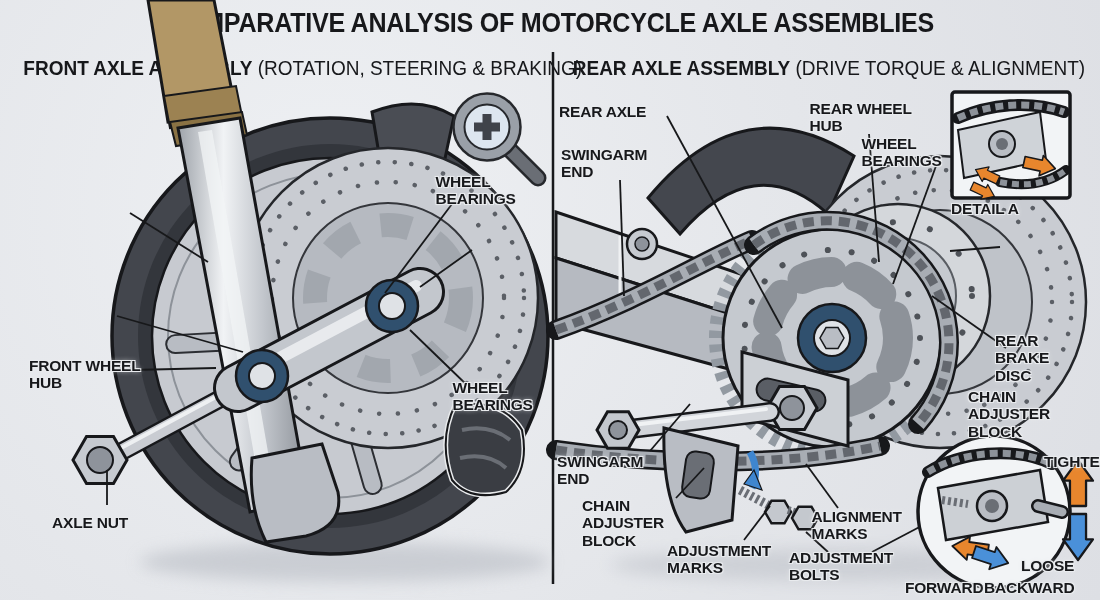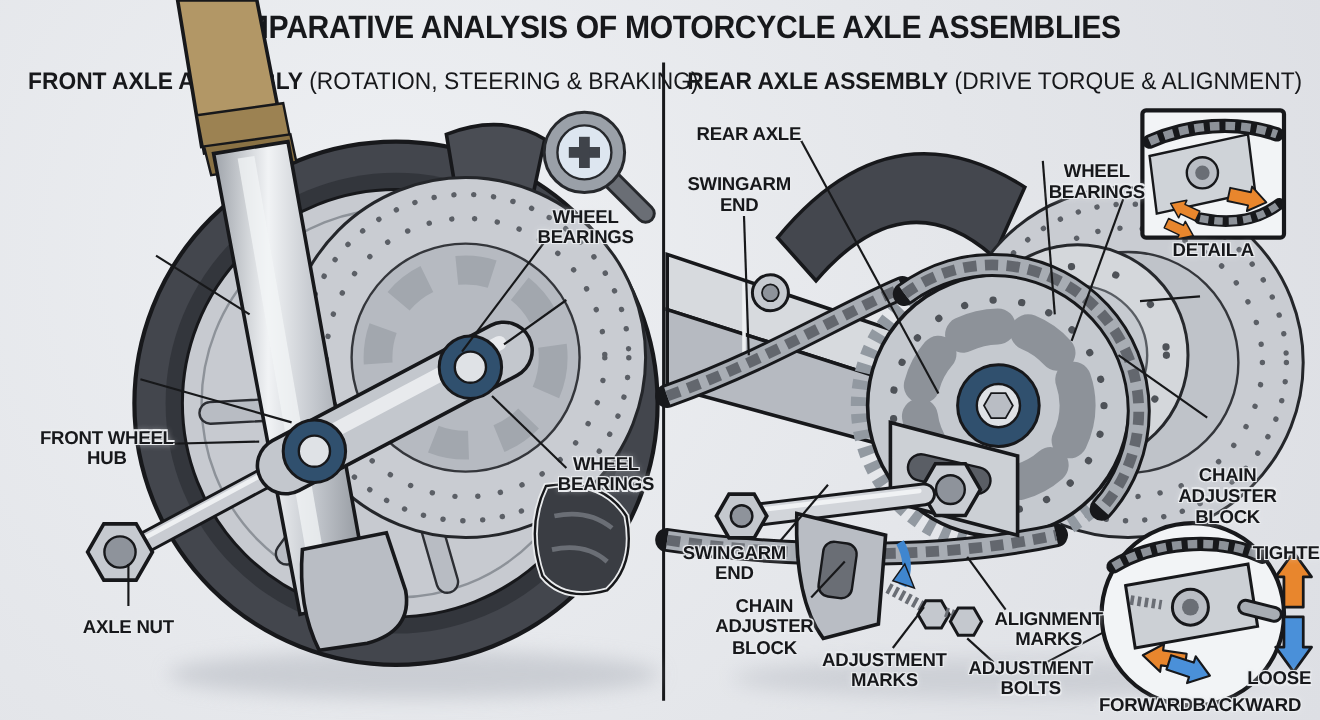--- a/index.html
+++ b/index.html
@@ -17,21 +17,21 @@
   }
   .panel-head{
     position:absolute;top:57px;font-size:20px;white-space:nowrap;text-align:center;
     transform:scaleX(0.95);
   }
   .panel-head .b{font-weight:700;}
   #head-front{left:10px;width:534px;}
   #head-rear{left:560px;width:510px;}
   .lbl{
     position:absolute;font-size:15.5px;font-weight:700;line-height:1.12;
-    text-align:center;transform:translate(-50%,-50%);z-index:5;
+    transform:translate(-50%,-50%);z-index:5;
     letter-spacing:-0.2px;
     text-shadow:-1px -1px 0 #e9ebee,1px -1px 0 #e9ebee,-1px 1px 0 #e9ebee,1px 1px 0 #e9ebee,0 0 5px #e9ebee;
   }
   .lbl.edge{transform:none;white-space:nowrap;}
   svg{position:absolute;left:0;top:0;z-index:1;}
 </style>
 </head>
 <body>
 
 <div id="stage">
@@ -284,22 +284,24 @@
     </g>
   </svg>
 
   <div class="lbl" style="left:89px;top:374px;width:120px">FRONT WHEEL HUB</div>
   <div class="lbl" style="left:107px;top:523px;width:110px">AXLE NUT</div>
   <div class="lbl" style="left:488px;top:190px;width:105px">WHEEL BEARINGS</div>
   <div class="lbl" style="left:505px;top:396px;width:105px">WHEEL BEARINGS</div>
 
   <div class="lbl" style="left:624px;top:112px;width:130px">REAR AXLE</div>
   <div class="lbl" style="left:616px;top:163px;width:110px">SWINGARM END</div>
+  <div class="lbl" style="left:872px;top:117px;width:125px">REAR WHEEL HUB</div>
   <div class="lbl" style="left:914px;top:152px;width:105px">WHEEL BEARINGS</div>
   <div class="lbl" style="left:1011px;top:209px;width:120px">DETAIL A</div>
+  <div class="lbl" style="left:1035px;top:358px;width:80px">REAR BRAKE DISC</div>
   <div class="lbl" style="left:1023px;top:414px;width:110px">CHAIN ADJUSTER BLOCK</div>
   <div class="lbl" style="left:612px;top:470px;width:110px">SWINGARM END</div>
   <div class="lbl" style="left:637px;top:523px;width:110px">CHAIN ADJUSTER BLOCK</div>
   <div class="lbl" style="left:737px;top:559px;width:140px">ADJUSTMENT MARKS</div>
   <div class="lbl" style="left:874px;top:525px;width:125px">ALIGNMENT MARKS</div>
   <div class="lbl" style="left:859px;top:566px;width:140px">ADJUSTMENT BOLTS</div>
   <div class="lbl edge" style="left:1044px;top:453px">TIGHTEN</div>
   <div class="lbl" style="left:1066px;top:566px;width:90px">LOOSE</div>
   <div class="lbl" style="left:955px;top:588px;width:100px">FORWARD</div>
   <div class="lbl" style="left:1039px;top:588px;width:110px">BACKWARD</div>

